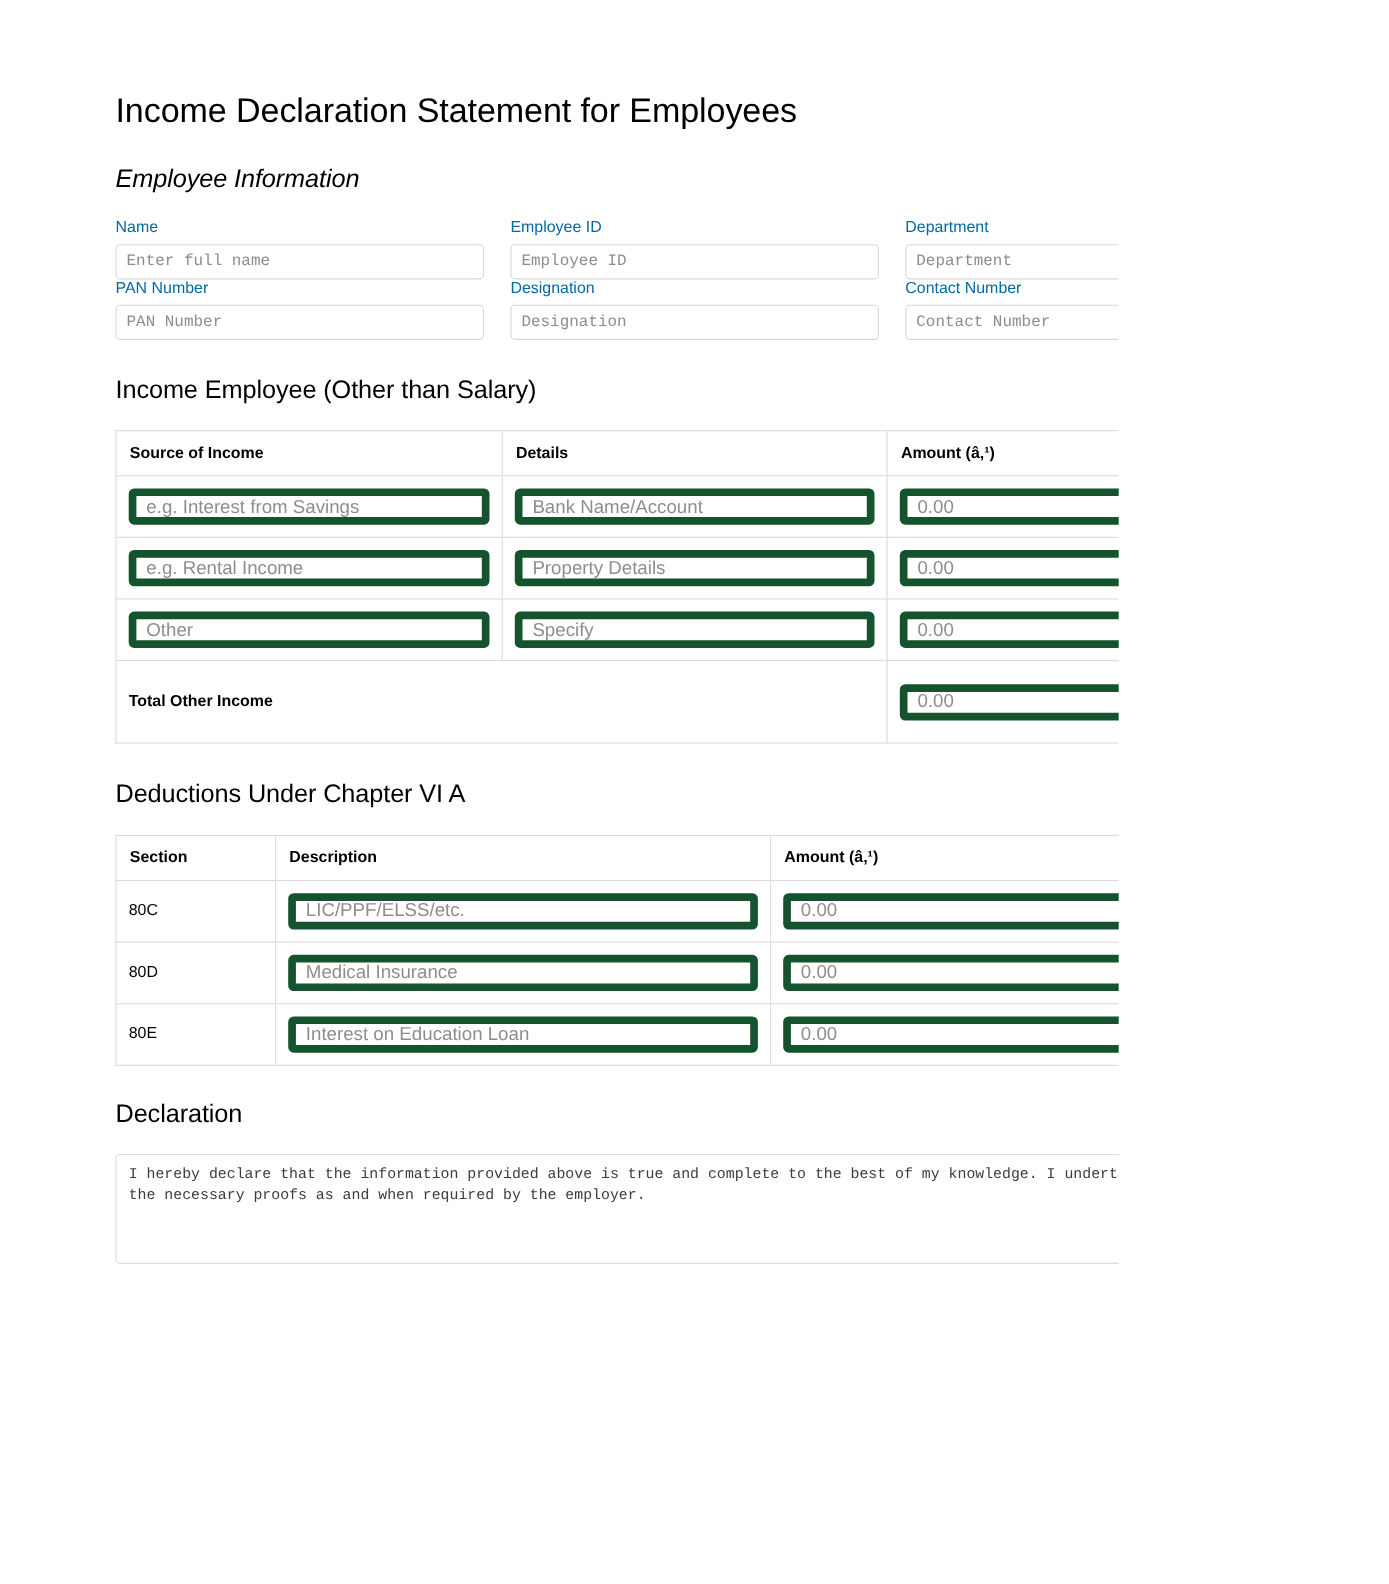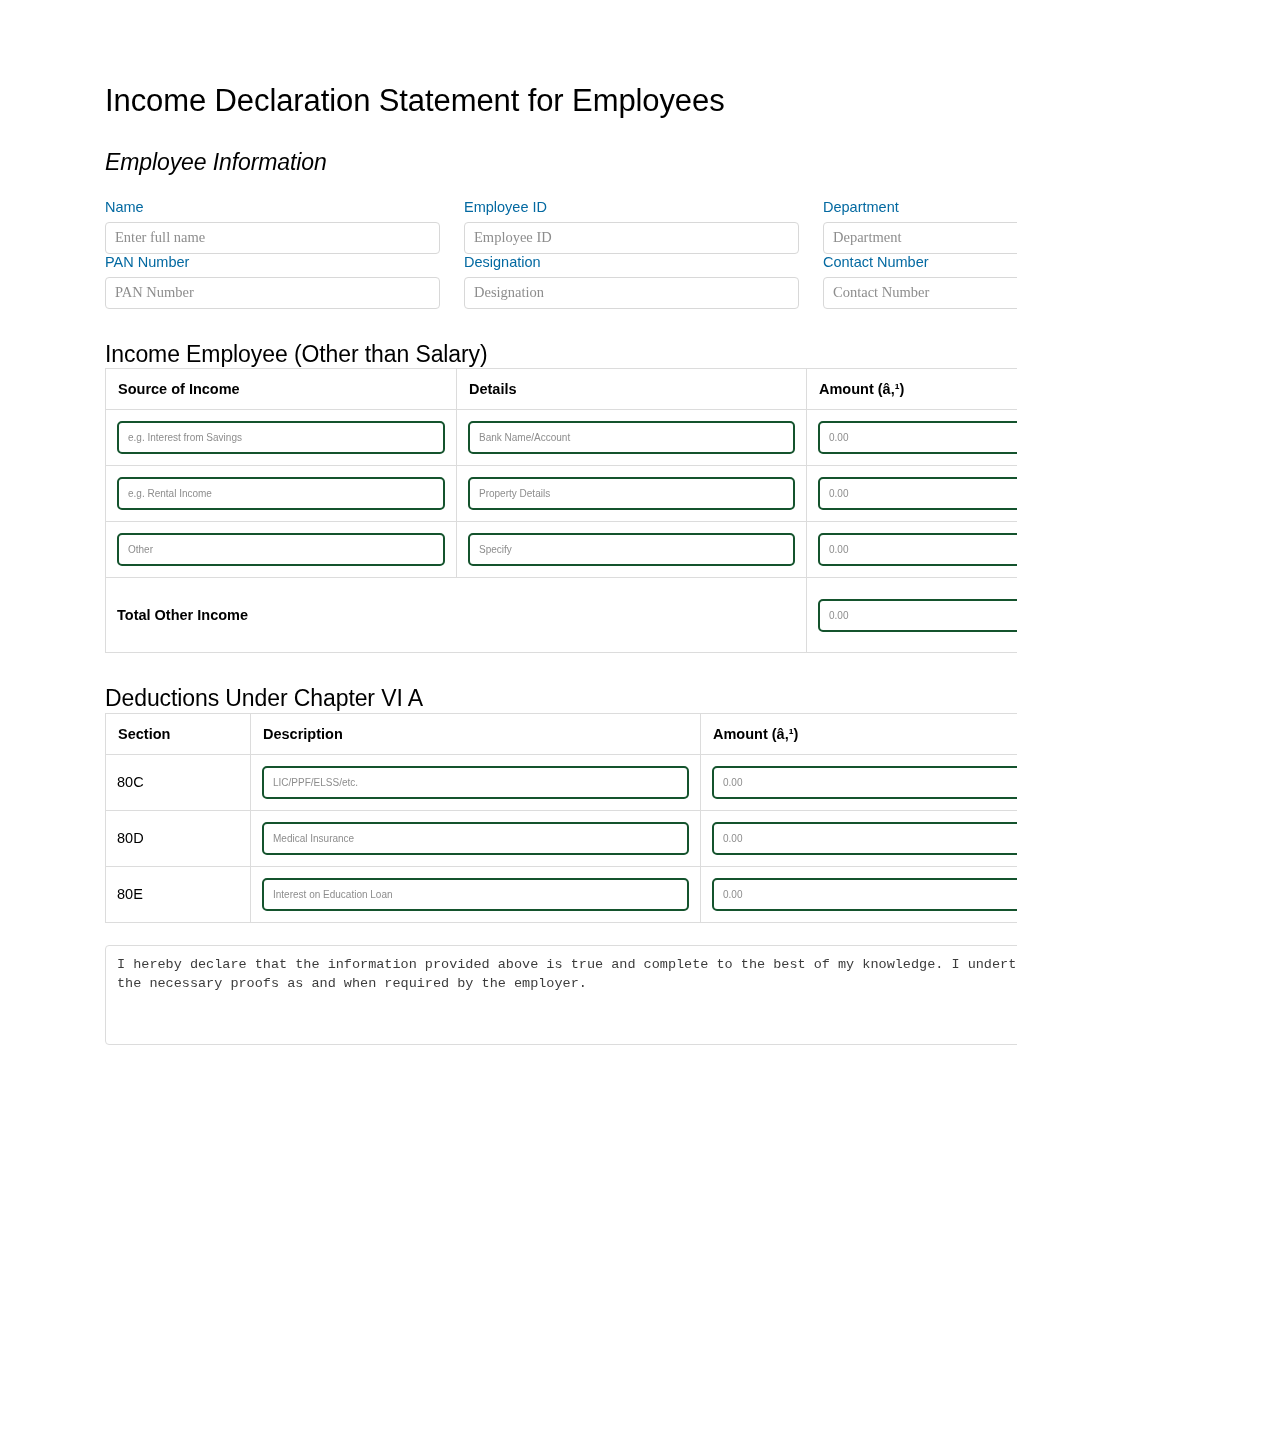--- a/index.html
+++ b/index.html
@@ -72,35 +72,36 @@
     line-height: 17px;
     color: #0369a1;
     margin-bottom: 6px;
   }
   input.txt {
     box-sizing: border-box;
     display: block;
     width: 100%;
     height: 32px;
     padding: 4px 9px;
-    font-family: Liberation Serif, serif;
+    font-family: Liberation Mono, monospace;
     font-size: 14.5px;
     color: #222;
     background: #ffffff;
     border: 1px solid #d8d8d8;
     border-radius: 4px;
     outline: none;
   }
   input.txt::placeholder { color: #8d8d8d; opacity: 1; }
 
   
   table.grid {
     width: 1053px;
     border-collapse: collapse;
     table-layout: fixed;
+    margin-top: 23px;
     background: #fff;
   }
   table.grid th, table.grid td {
     border: 1px solid #dcdcdc;
     padding: 0;
     vertical-align: middle;
   }
   table.grid th {
     text-align: left;
     font-size: 14.5px;
@@ -123,24 +124,24 @@
     padding-right: 12px;
     height: 52px;
   }
   .cellinput {
     box-sizing: border-box;
     display: block;
     width: 100%;
     height: 33px;
     padding: 4px 9px;
     font-family: "Liberation Sans", sans-serif;
-    font-size: 10px;
+    font-size: 17px;
     color: #4d7c0f;
     background: #ffffff;
-    border: 2px solid #14532d;
+    border: 7px solid #14532d;
     border-radius: 5px;
     outline: none;
   }
   .cellinput::placeholder { color: #8d8d8d; opacity: 1; }
 
   
   .inc-c1 { width: 351px; }
   .inc-c2 { width: 350px; }
   .inc-c3 { width: 352px; }
   
@@ -304,20 +305,21 @@
             <td>
               <input class="cellinput" type="text" placeholder="Interest on Education Loan" style="">
             </td>
             <td>
               <input class="cellinput" type="text" placeholder="0.00" style="">
             </td>
           </tr>
         </tbody>
       </table>
 
+      <h2 class="section-title st-dec">Declaration</h2>
 
       <div class="decl-wrap">
         <textarea class="decl" style="">I hereby declare that the information provided above is true and complete to the best of my knowledge. I undertake to submit the necessary proofs as and when required by the employer.</textarea>
       </div>
 
     </div>
   </div>
 </div>
 
 </body></html>

